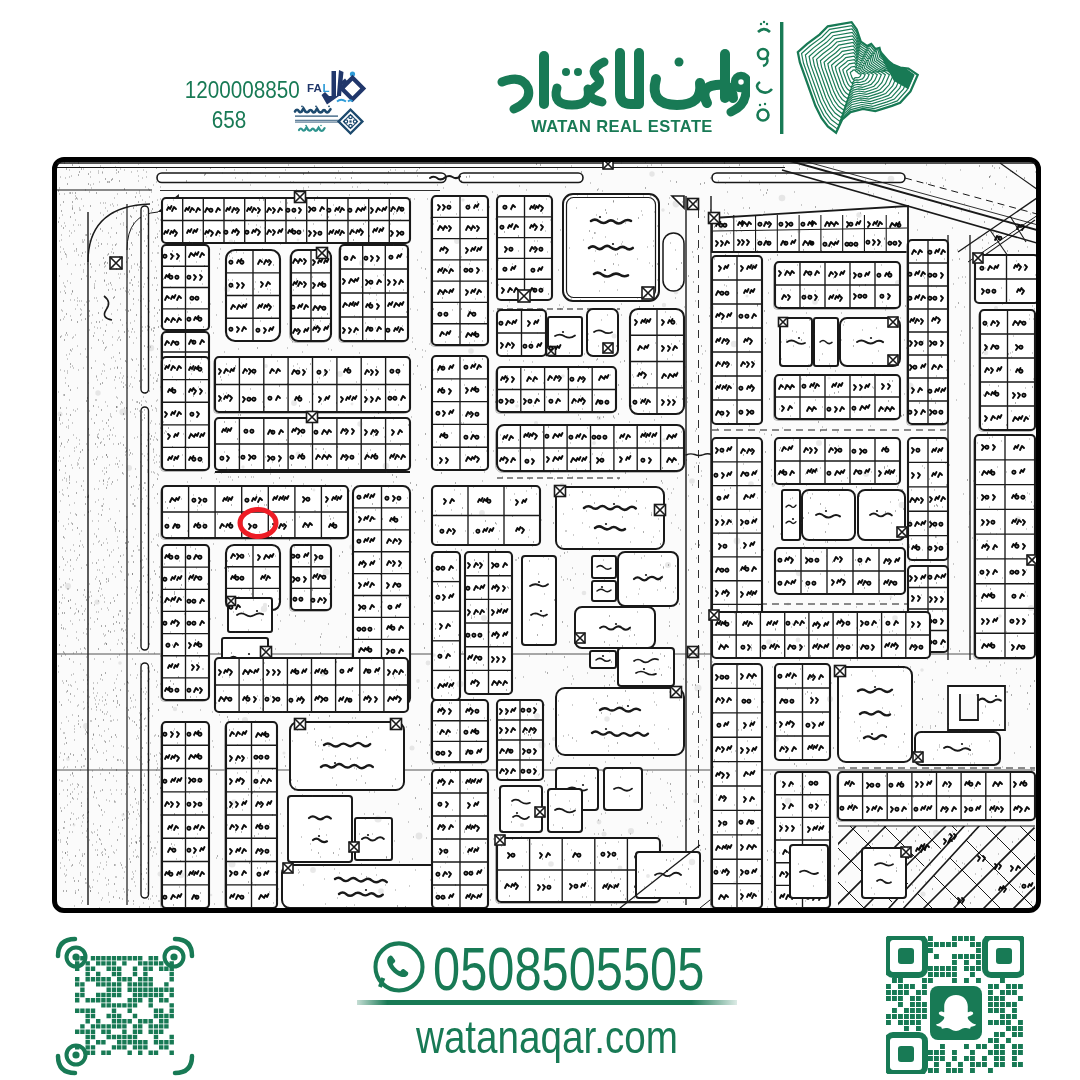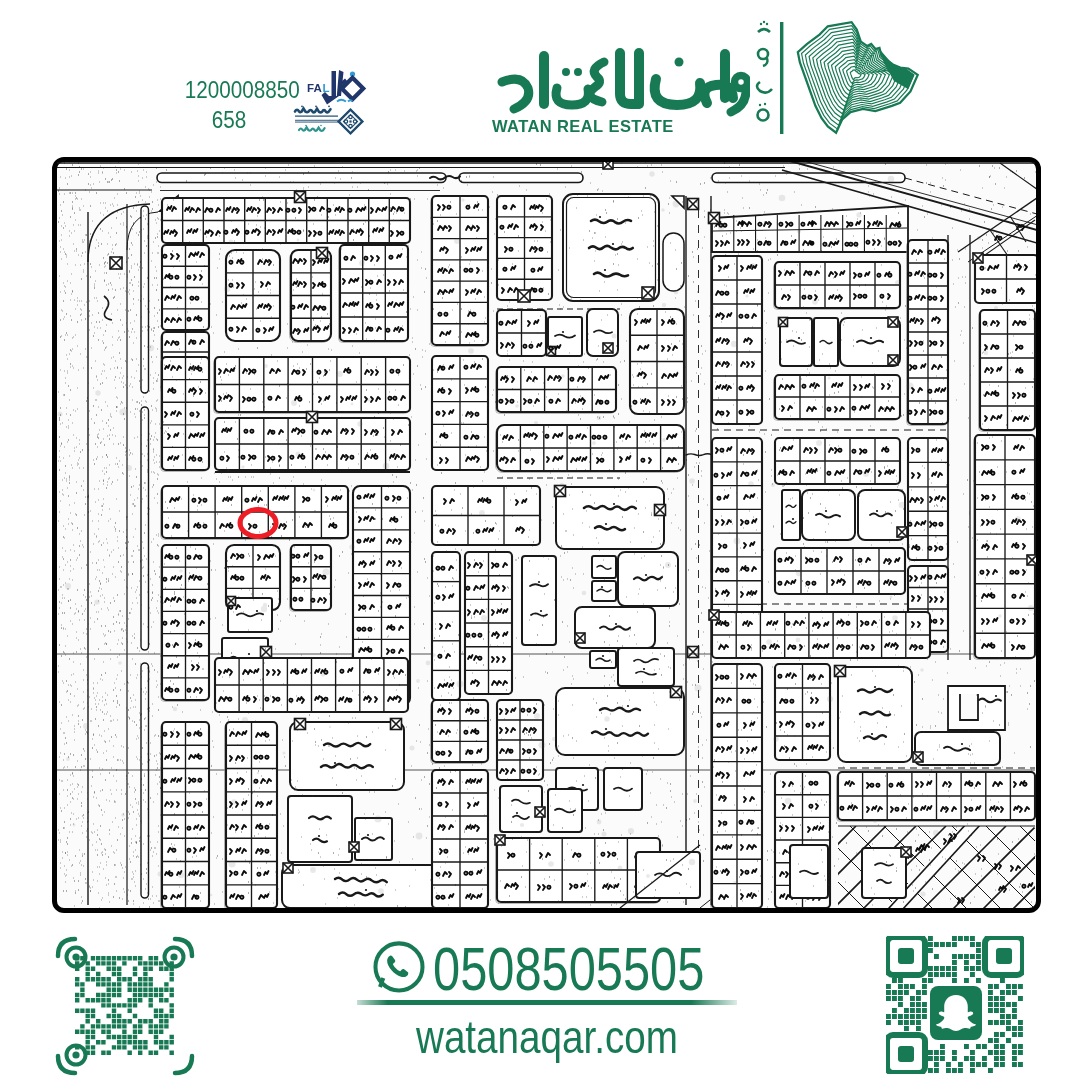--- a/index.html
+++ b/index.html
@@ -53,21 +53,21 @@
     <path d="M110 16 q-15 7 -7 15 q6 5 -2 10 q-13 10 7 15" stroke="#187a55" stroke-width="9" stroke-linecap="round" stroke-linejoin="round" fill="none"></path>
     <path d="M126 7 V48 q0 10 11 10 h7" stroke="#187a55" stroke-width="10" stroke-linecap="round" stroke-linejoin="round" fill="none"></path>
     <path d="M145 7 V58" stroke="#187a55" stroke-width="10" stroke-linecap="round" stroke-linejoin="round" fill="none"></path>
     <path d="M162 33 q-7 26 21 26 q26 0 23 -22" stroke="#187a55" stroke-width="10" stroke-linecap="round" stroke-linejoin="round" fill="none"></path>
     <circle cx="185" cy="16" r="4.5" fill="#187a55"></circle>
     <path d="M213 57 q-8 -16 9 -18 q16 -2 17 13" stroke="#187a55" stroke-width="10" stroke-linecap="round" stroke-linejoin="round" fill="none"></path>
     <path d="M231 8 V52" stroke="#187a55" stroke-width="10" stroke-linecap="round" stroke-linejoin="round" fill="none"></path>
     <circle cx="247" cy="36" r="6.5" fill="none" stroke="#187a55" stroke-width="7.5"></circle>
     <path d="M252 42 q1 17 -15 24" stroke="#187a55" stroke-width="9" stroke-linecap="round" stroke-linejoin="round" fill="none"></path>
   </svg>
-  <div class="abs" style="left:492px;top:117px;width:260px;color:#187a55;font-size:16.5px;font-weight:bold;letter-spacing:.4px">WATAN&nbsp;REAL&nbsp;ESTATE</div>
+  <div class="abs" style="left:492px;top:117px;width:260px;text-align:center;color:#187a55;font-size:16.5px;font-weight:bold;letter-spacing:.4px">WATAN&nbsp;REAL&nbsp;ESTATE</div>
   <svg width="36" height="120" viewBox="0 0 36 120" style="position:absolute;left:750px;top:20px">
     <rect x="30" y="2" width="3.4" height="112" fill="#187a55"></rect>
     <path d="M8 12 q6 -6 12 0" fill="none" stroke="#187a55" stroke-width="2.6"></path>
     <circle cx="11" cy="4" r="1.2" fill="#187a55"></circle>
     <circle cx="14" cy="2" r="1.2" fill="#187a55"></circle>
     <circle cx="17" cy="4" r="1.2" fill="#187a55"></circle>
     <circle cx="13" cy="34" r="5" fill="none" stroke="#187a55" stroke-width="2.6"></circle>
     <path d="M17 38 q2 6 -4 8" fill="none" stroke="#187a55" stroke-width="2.4"></path>
     <path d="M10 62 q-6 4 0 9 q7 4 12 -2" fill="none" stroke="#187a55" stroke-width="2.6"></path>
     <circle cx="13" cy="95" r="5.5" fill="none" stroke="#187a55" stroke-width="2.6"></circle>

